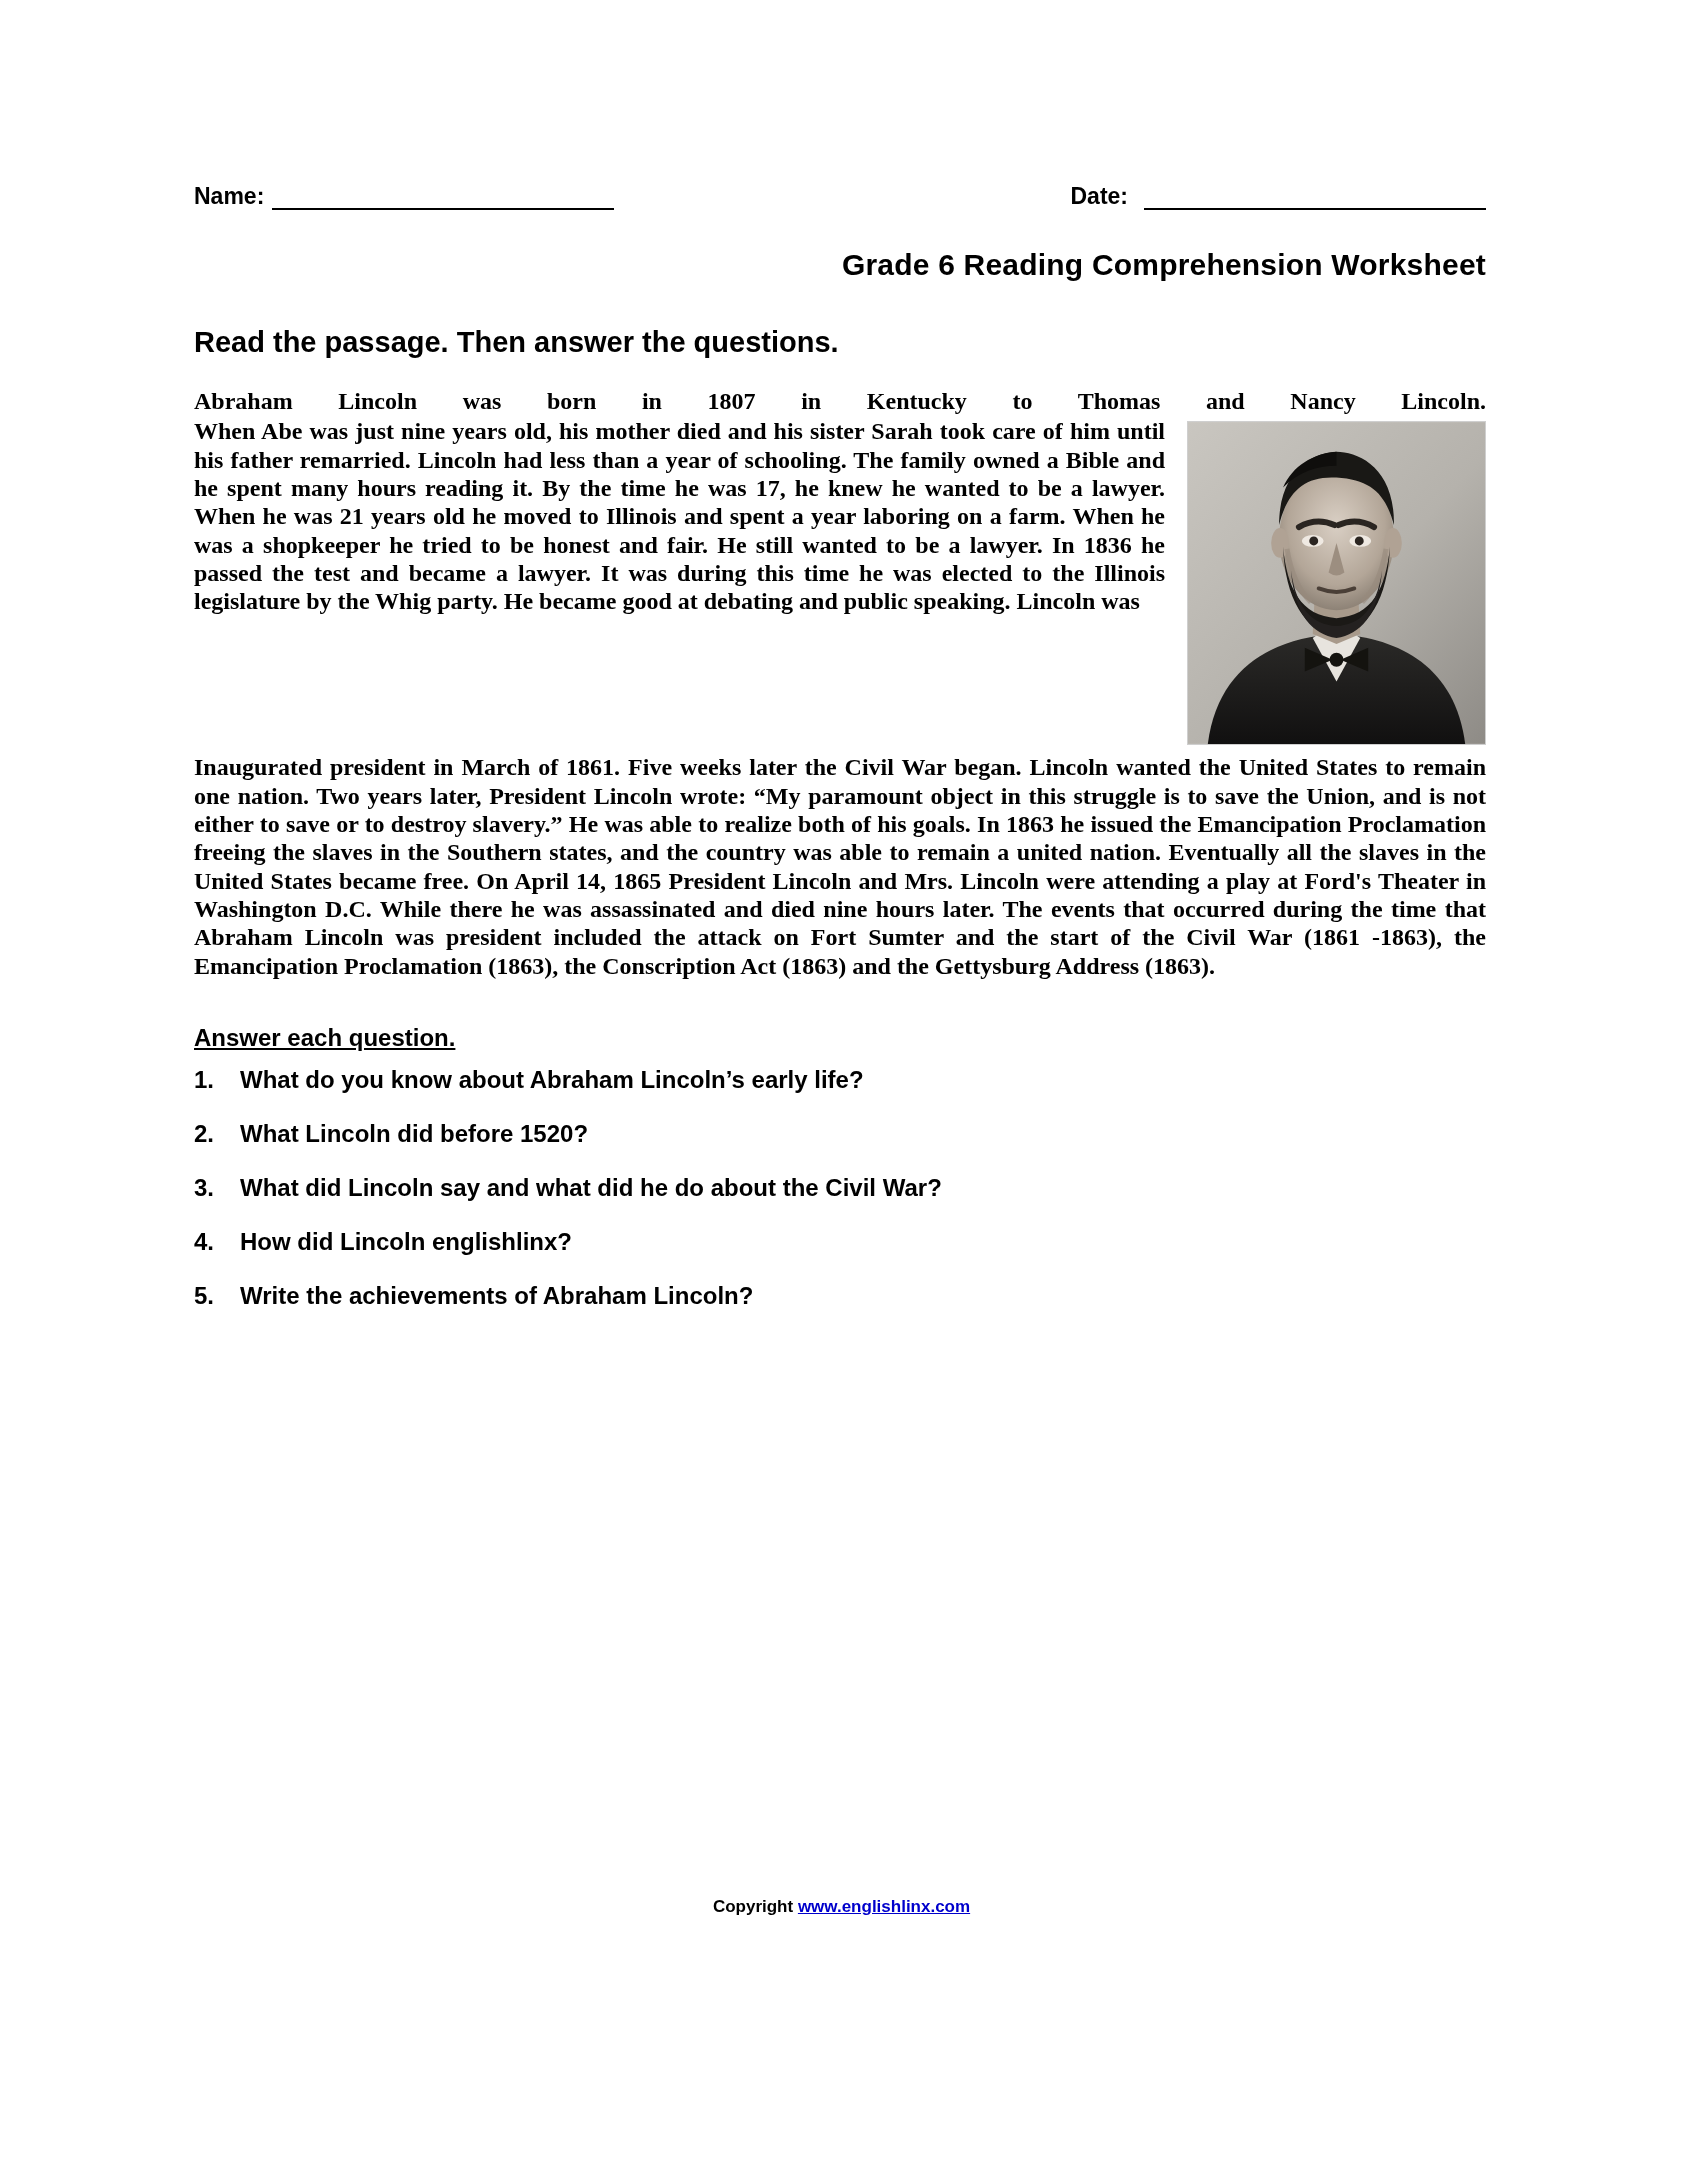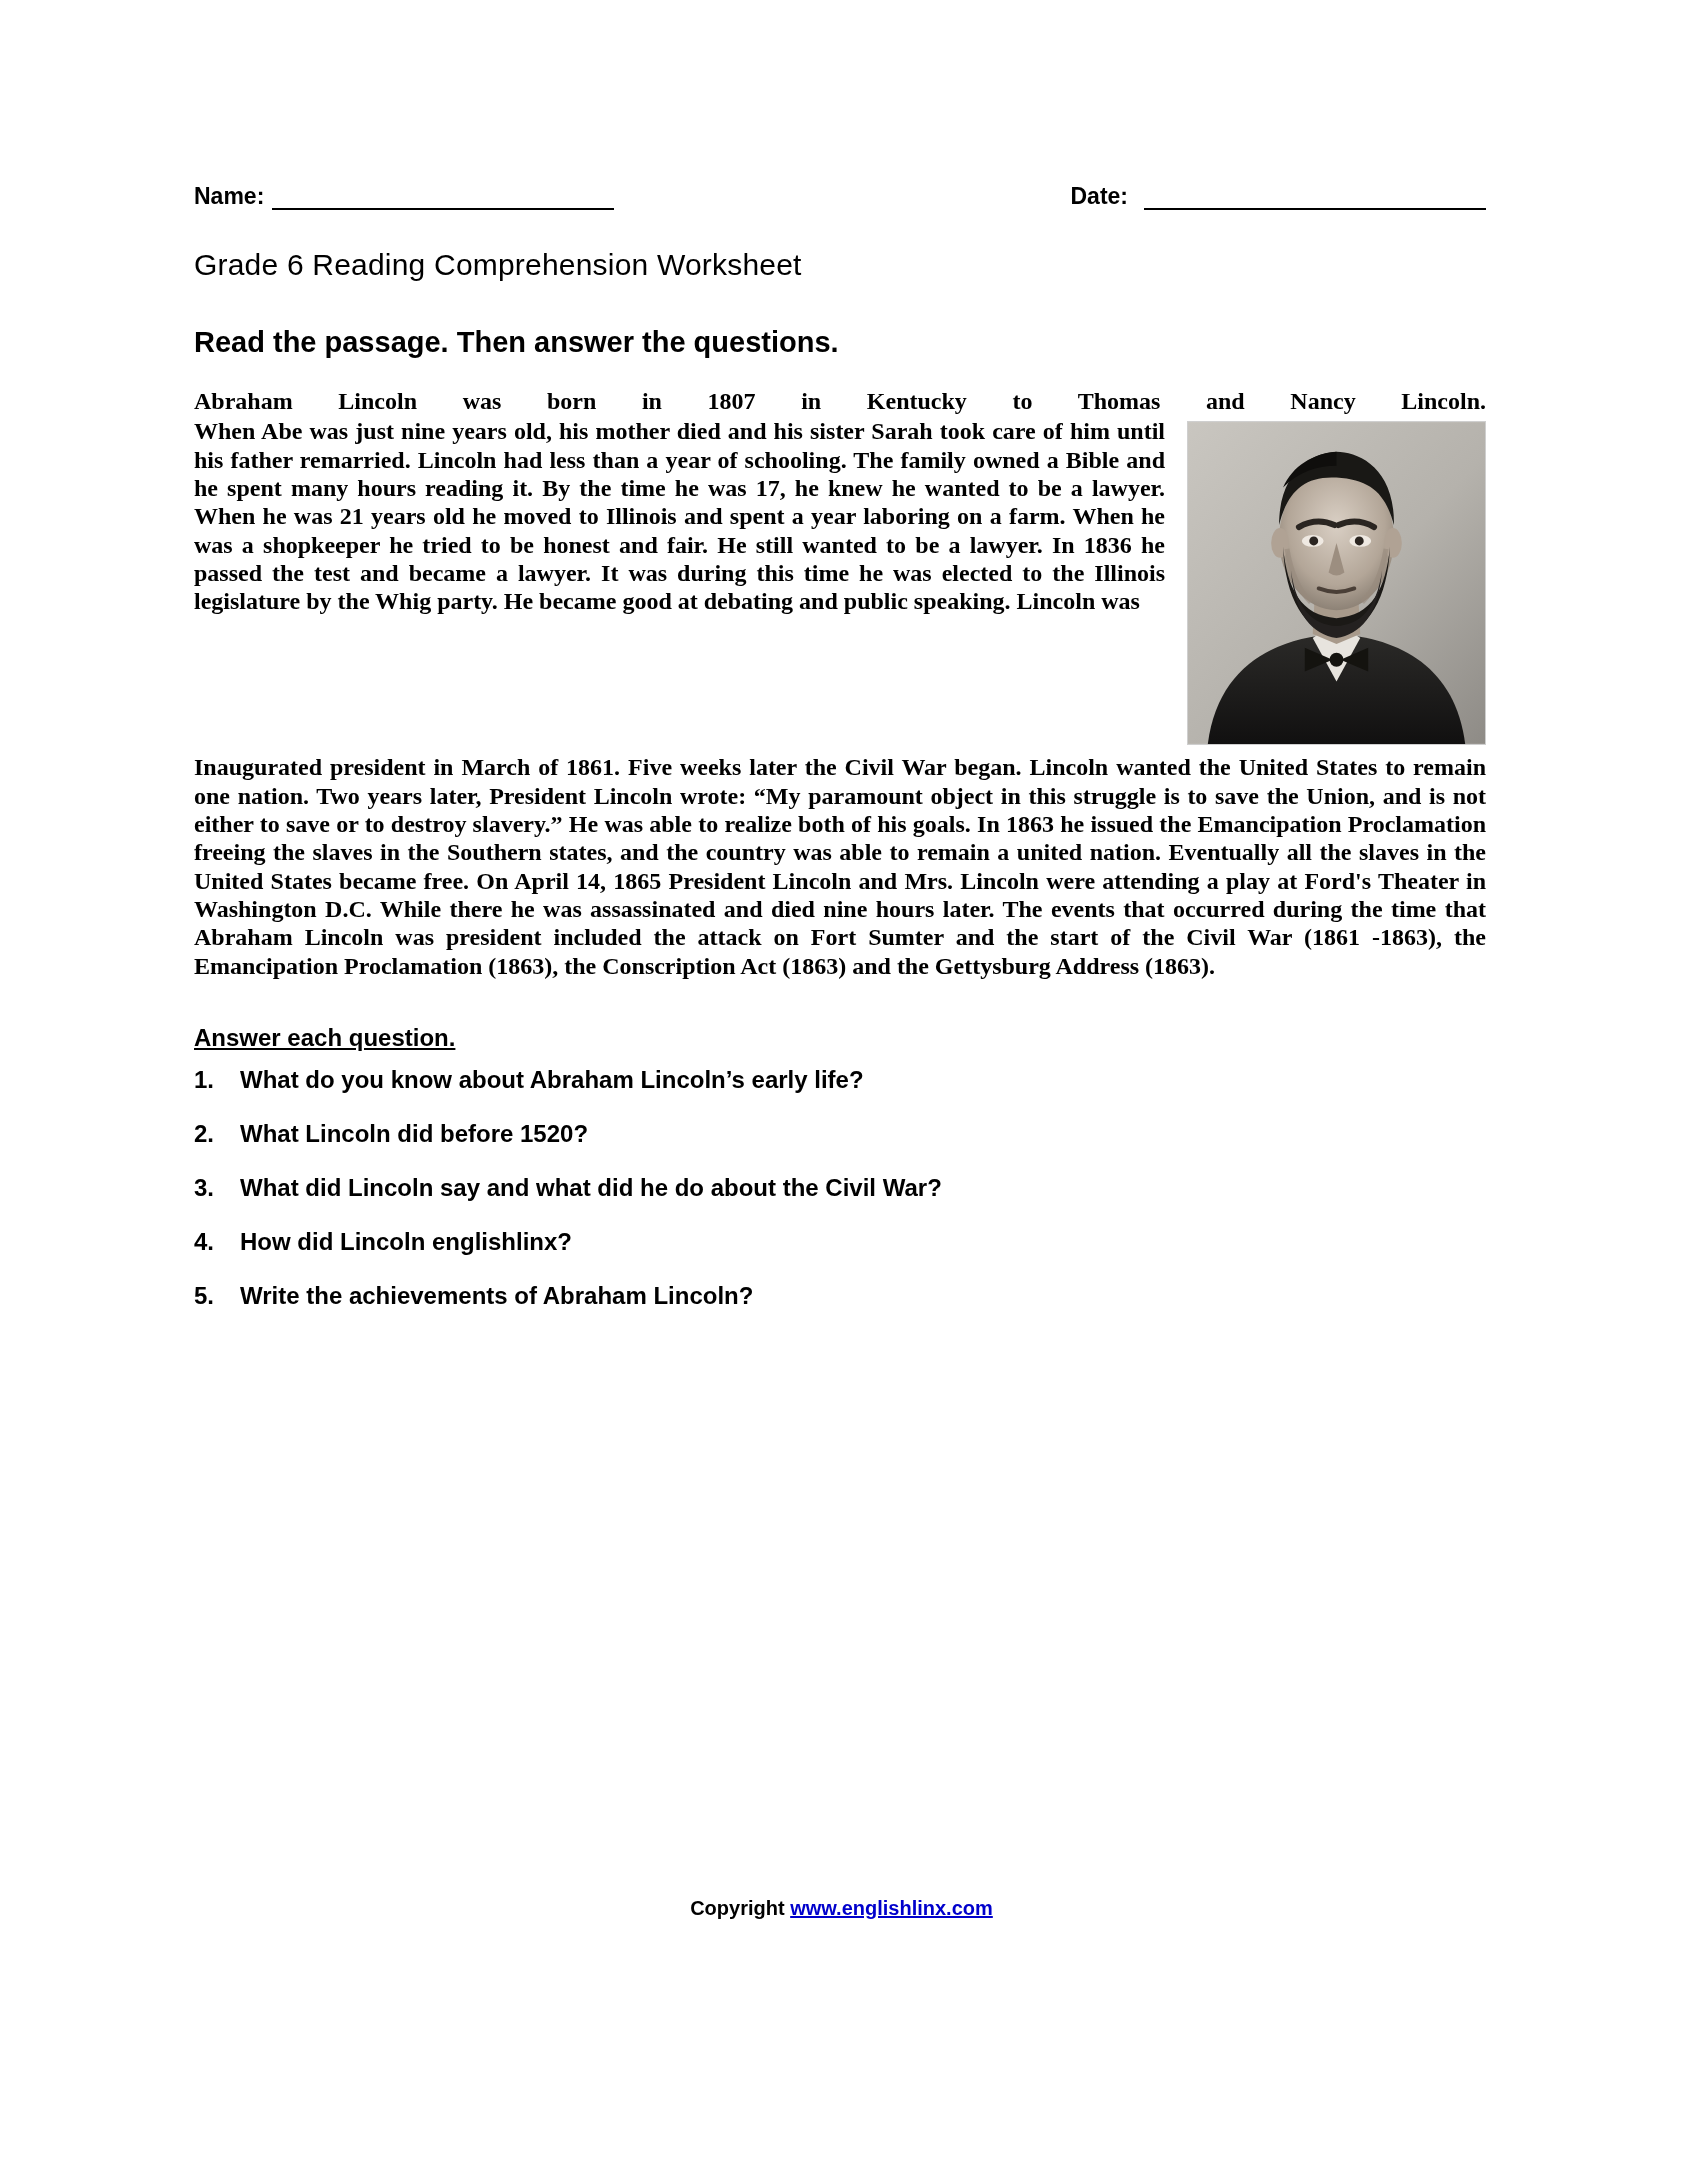--- a/index.html
+++ b/index.html
@@ -48,23 +48,23 @@
     display: inline-block;
     border-bottom: 2.5px solid #000;
     height: 20px;
   }
   .name-line { width: 342px; margin-left: 8px; }
   .date-line { width: 342px; margin-left: 8px; }
   .date-field { margin-right: 8px; }
 
   
   .title-main {
-    text-align: left;
+    text-align: right;
     font-size: 30px;
-    font-weight: normal;
+    font-weight: bold;
     margin: 0 0 44px 0;
     letter-spacing: 0.2px;
   }
   .title-sub {
     text-align: center;
     font-size: 30px;
     font-weight: bold;
     margin: 0 0 51px 0;
   }
 
@@ -128,21 +128,21 @@
   }
   ol.questions li .qtext { flex: 1; }
 
   
   .footer {
     position: absolute;
     left: 0;
     top: 1897px;
     width: 1683px;
     text-align: center;
-    font-size: 20px;
+    font-size: 17px;
     font-weight: bold;
   }
   .footer a {
     color: #0000cc;
     text-decoration: underline;
   }
 </style>
 </head>
 <body>
 

